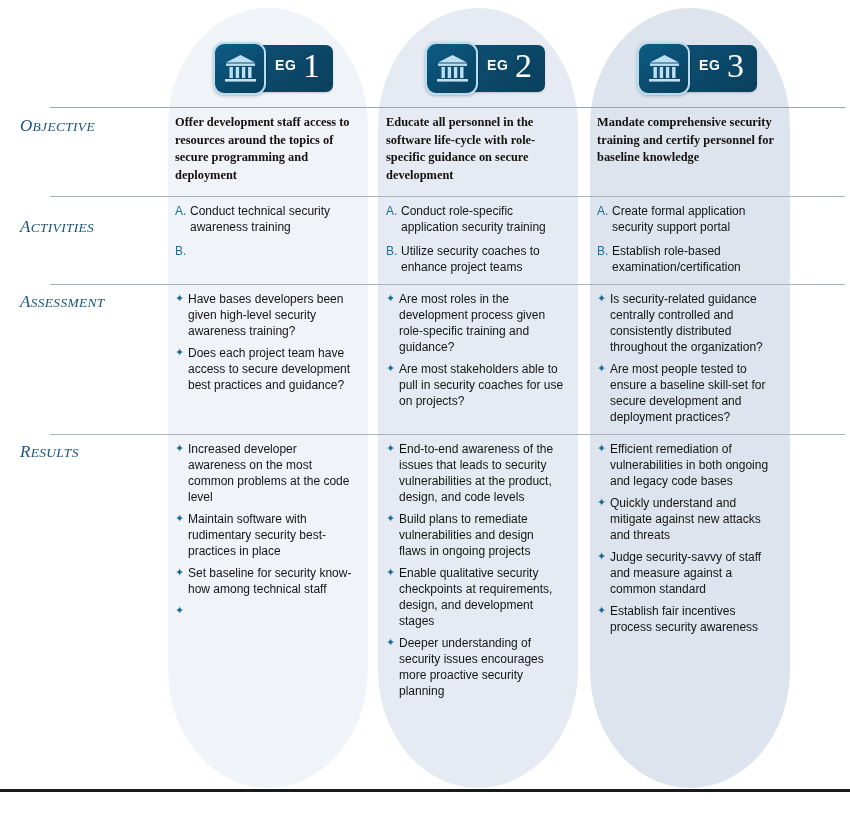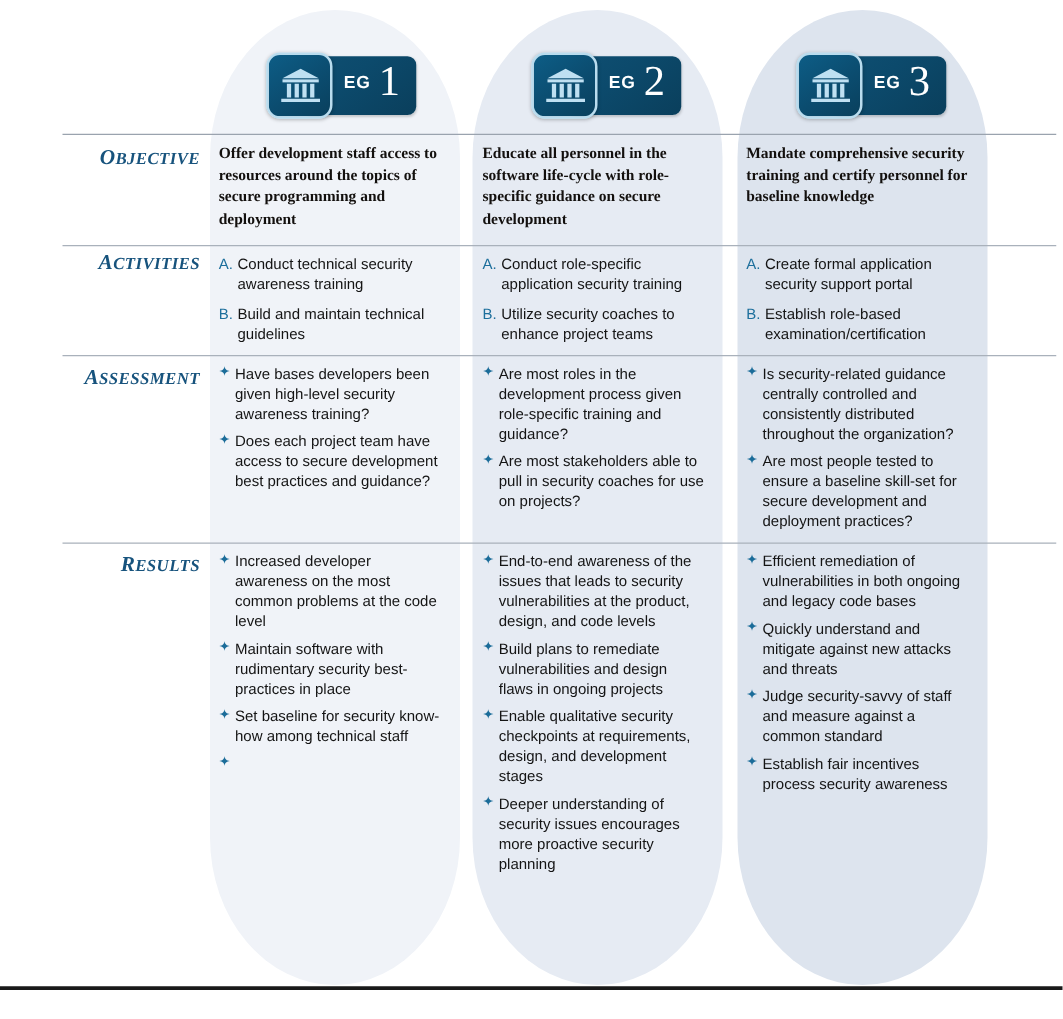--- a/index.html
+++ b/index.html
@@ -99,24 +99,24 @@
     width: 795px;
     height: 1px;
     background: #9aa3ae;
   }
   .rowline.thin { background: #a9b1bb; }
 
   .rowlabel {
     position: absolute;
     left: 20px;
     width: 140px;
-    text-align: right;
+    text-align: left;
     color: #17537d;
     font-family: "Liberation Serif", serif;
-    font-weight: bold;
+    font-weight: normal;
     font-style: italic;
     font-size: 13.5px;
     letter-spacing: 0.3px;
     z-index: 6;
   }
   .rowlabel .cap { font-size: 17px; }
 
   .cell {
     position: absolute;
     width: 178px;
@@ -247,25 +247,25 @@
   <div id="table">
 
     <div class="rowline" style="top:107px"></div>
     <div class="rowlabel" style="top:116px"><span class="cap">O</span><span>BJECTIVE</span></div>
 
     <div class="cell col1 objective" style="top:114px">Offer development staff access to resources around the topics of secure programming and deployment</div>
     <div class="cell col3 objective" style="top:114px">Mandate comprehensive security training and certify personnel for baseline knowledge</div>
     <div class="cell col2 objective" style="top:114px">Educate all personnel in the software life-cycle with role-specific guidance on secure development</div>
 
     <div class="rowline thin" style="top:196px"></div>
-    <div class="rowlabel" style="top:200px"><span class="cap">A</span><span>CTIVITIES</span></div>
+    <div class="rowlabel" style="top:217px"><span class="cap">A</span><span>CTIVITIES</span></div>
 
     <ul class="cell col1 alpha" style="top:203px">
       <li><span class="mark">A.</span><span>Conduct technical security awareness training</span></li>
-      <li><span class="mark">B.</span><span>Build and maintain technical guidelines</span></li>
+      <li><span class="mark">B.</span></li>
     </ul>
     <ul class="cell col2 alpha" style="top:203px">
       <li><span class="mark">A.</span><span>Conduct role-specific application security training</span></li>
       <li><span class="mark">B.</span><span>Utilize security coaches to enhance project teams</span></li>
     </ul>
     <ul class="cell col3 alpha" style="top:203px">
       <li><span class="mark">A.</span><span>Create formal application security support portal</span></li>
       <li><span class="mark">B.</span><span>Establish role-based examination/certification</span></li>
     </ul>
 

